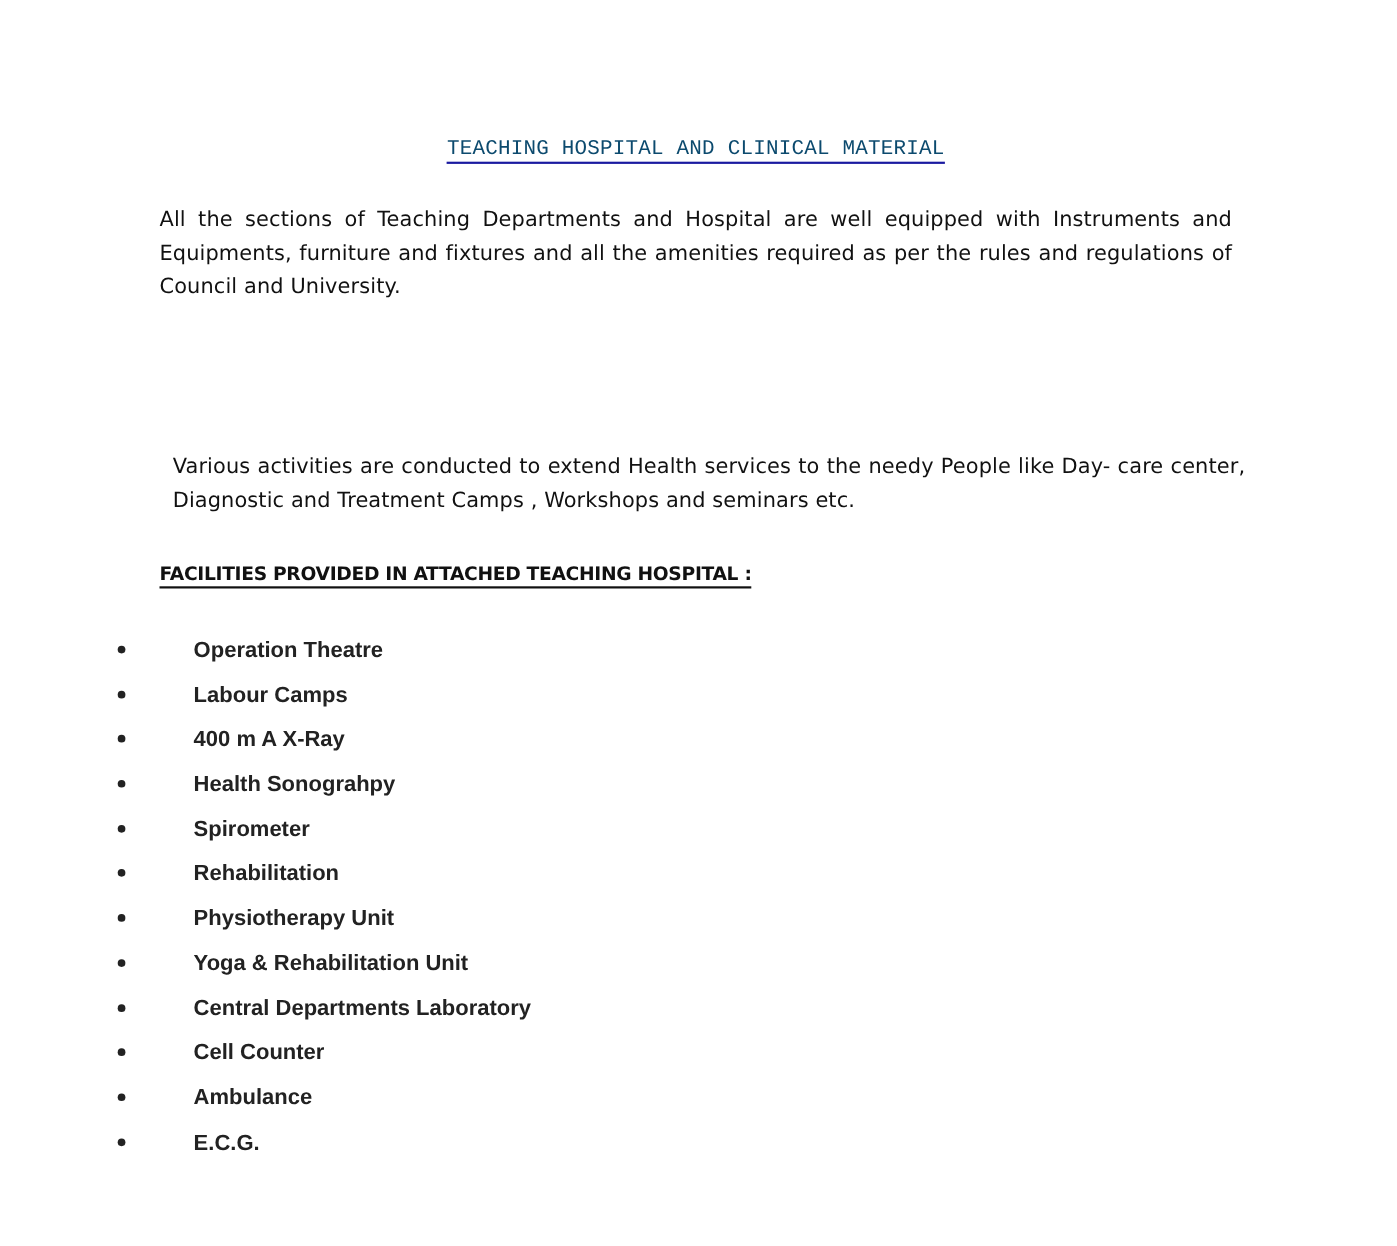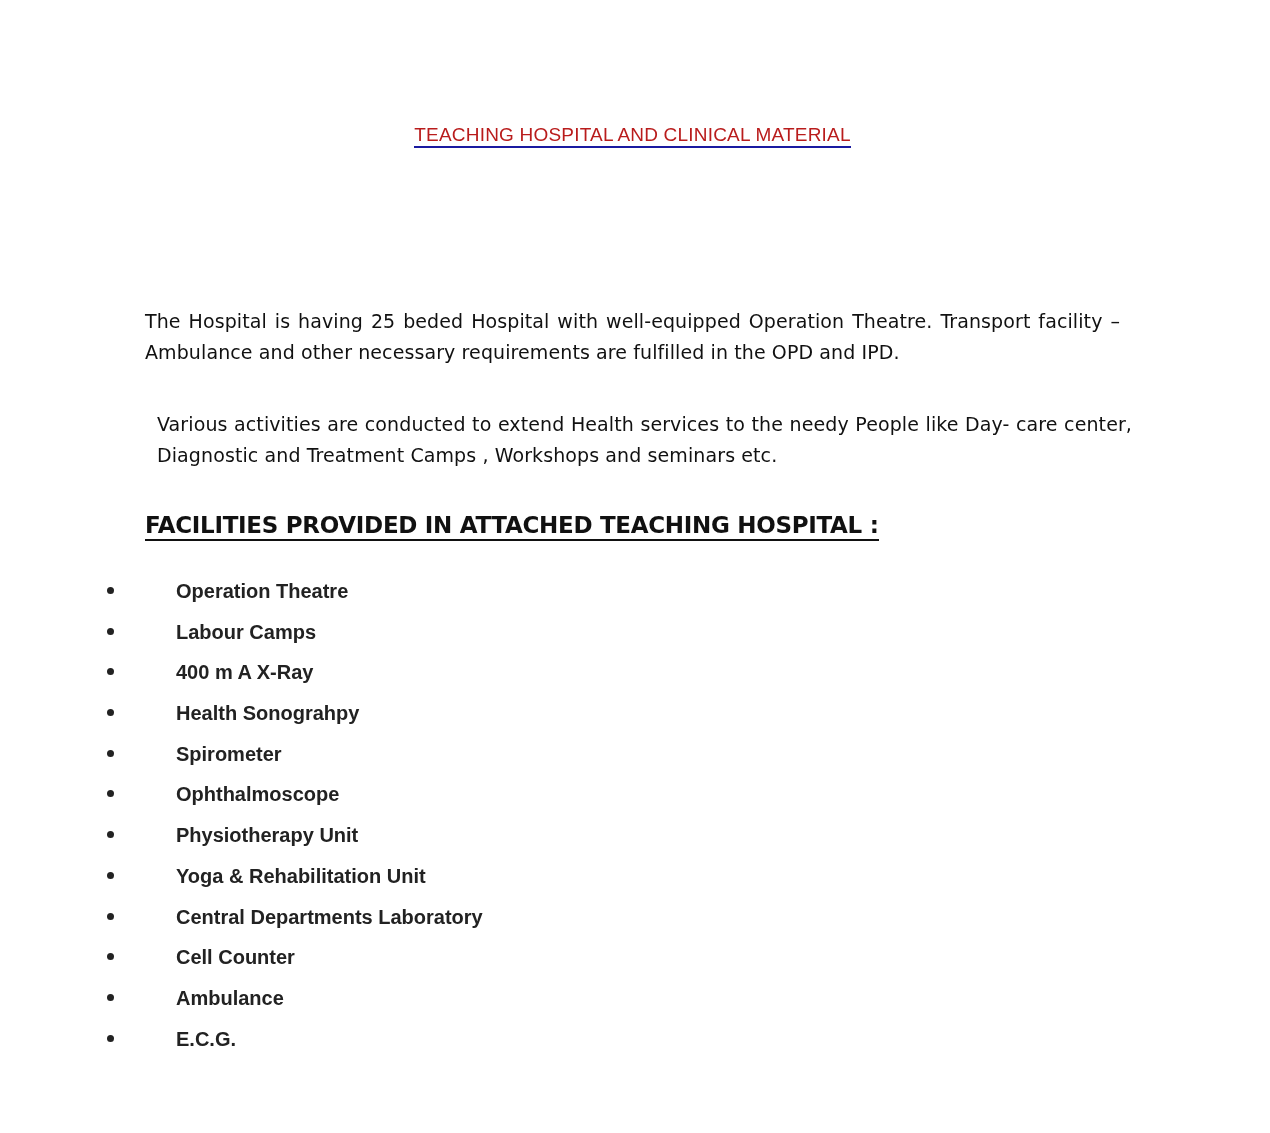--- a/index.html
+++ b/index.html
@@ -1,35 +1,35 @@
 <!DOCTYPE html>
 <html><head>
   <meta charset="utf-8">
   <style>
     html, body { margin: 0; padding: 0; background: #ffffff; }
     body { width: 1270px; height: 1133px; position: relative; overflow: hidden; }
     .page { position: absolute; left: 0; top: 0; width: 1270px; height: 1133px; background: #ffffff; }
     .title {
       position: absolute; top: 124px; left: 0; width: 1265px; text-align: center;
-      font-family: Liberation Sans, sans-serif; font-size: 19px; color: #b91c1c;
+      font-family: Liberation Mono, monospace; font-size: 19px; color: #0c4a6e;
       letter-spacing: 0.2px;
     }
     .title span { border-bottom: 2px solid #1a1aa0; padding-bottom: 1px; }
     .para {
       position: absolute; left: 145px; width: 975px;
       font-family: "DejaVu Sans", sans-serif; font-size: 19px; line-height: 30.5px;
       color: #111111; text-align: justify; text-align-last: left;
       letter-spacing: 0.1px;
     }
     .p1 { top: 184px; }
     .p2 { top: 306px; }
     .p3 { top: 397px; }
     .section-heading {
       position: absolute; left: 145px; top: 512px;
-      font-family: "DejaVu Sans", sans-serif; font-weight: bold; font-size: 23px;
+      font-family: "DejaVu Sans", sans-serif; font-weight: bold; font-size: 17px;
       color: #111111; letter-spacing: -0.3px;
     }
     .section-heading span { border-bottom: 2px solid #111111; padding-bottom: 1px; }
     .facility-list { position: absolute; left: 0; top: 578px; margin: 0; padding: 0; list-style: none; }
     .facility-item {
       position: relative; height: 40.7px;
       font-family: "Liberation Sans", sans-serif; font-weight: bold; font-size: 20px;
       color: #222222;
     }
     .bullet {
@@ -39,21 +39,21 @@
     .facility-label { position: absolute; left: 176px; top: 2px; white-space: nowrap; }
   </style>
 </head>
 <body>
 
 <div class="page">
   <div class="title">
     <span>TEACHING HOSPITAL AND CLINICAL MATERIAL</span>
   </div>
 
-  <p class="para p2" style="margin:0">The Hospital is having 25 beded Hospital with well-equipped Operation Theatre. Transport facility – Ambulance and other necessary requirements are fulfilled in the OPD and IPD.</p>
+  <p class="para p1" style="margin:0">All the sections of Teaching Departments and Hospital are well equipped with Instruments and Equipments, furniture and fixtures and all the amenities required as per the rules and regulations of Council and University.</p>
   <p class="para p3" style="margin:12px">Various activities are conducted to extend Health services to the needy People like Day- care center, Diagnostic and Treatment Camps , Workshops and seminars etc.</p>
 
   <div class="section-heading">
     <span>FACILITIES PROVIDED IN ATTACHED TEACHING HOSPITAL :</span>
   </div>
 
   <ul class="facility-list">
     <li class="facility-item">
         <span class="bullet"></span>
         <span class="facility-label">Operation Theatre</span>
@@ -69,21 +69,21 @@
     <li class="facility-item">
         <span class="bullet"></span>
         <span class="facility-label">Health Sonograhpy</span>
       </li>
     <li class="facility-item">
         <span class="bullet"></span>
         <span class="facility-label">Spirometer</span>
       </li>
     <li class="facility-item">
         <span class="bullet"></span>
-        <span class="facility-label">Ophthalmoscope</span>
+        <span class="facility-label">Rehabilitation</span>
       </li>
     <li class="facility-item">
         <span class="bullet"></span>
         <span class="facility-label">Physiotherapy Unit</span>
       </li>
     <li class="facility-item">
         <span class="bullet"></span>
         <span class="facility-label">Yoga &amp; Rehabilitation Unit</span>
       </li>
     <li class="facility-item">

